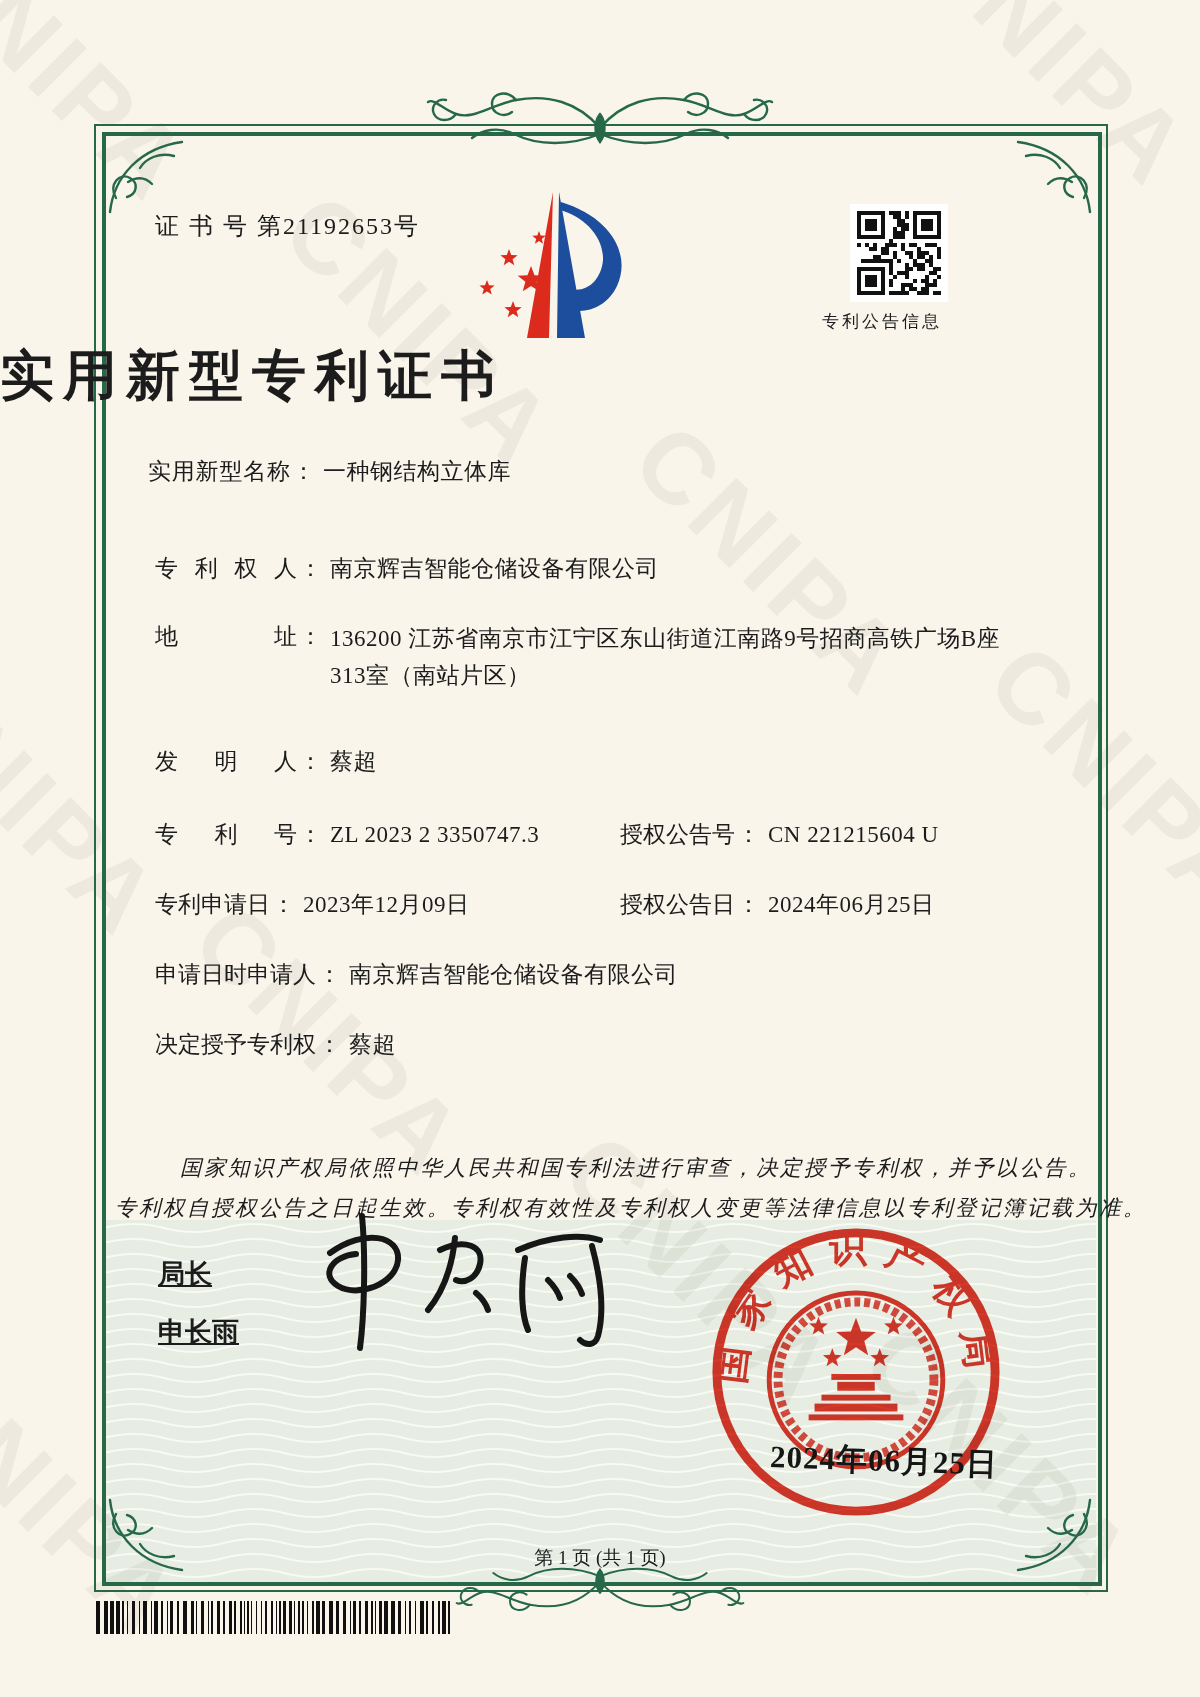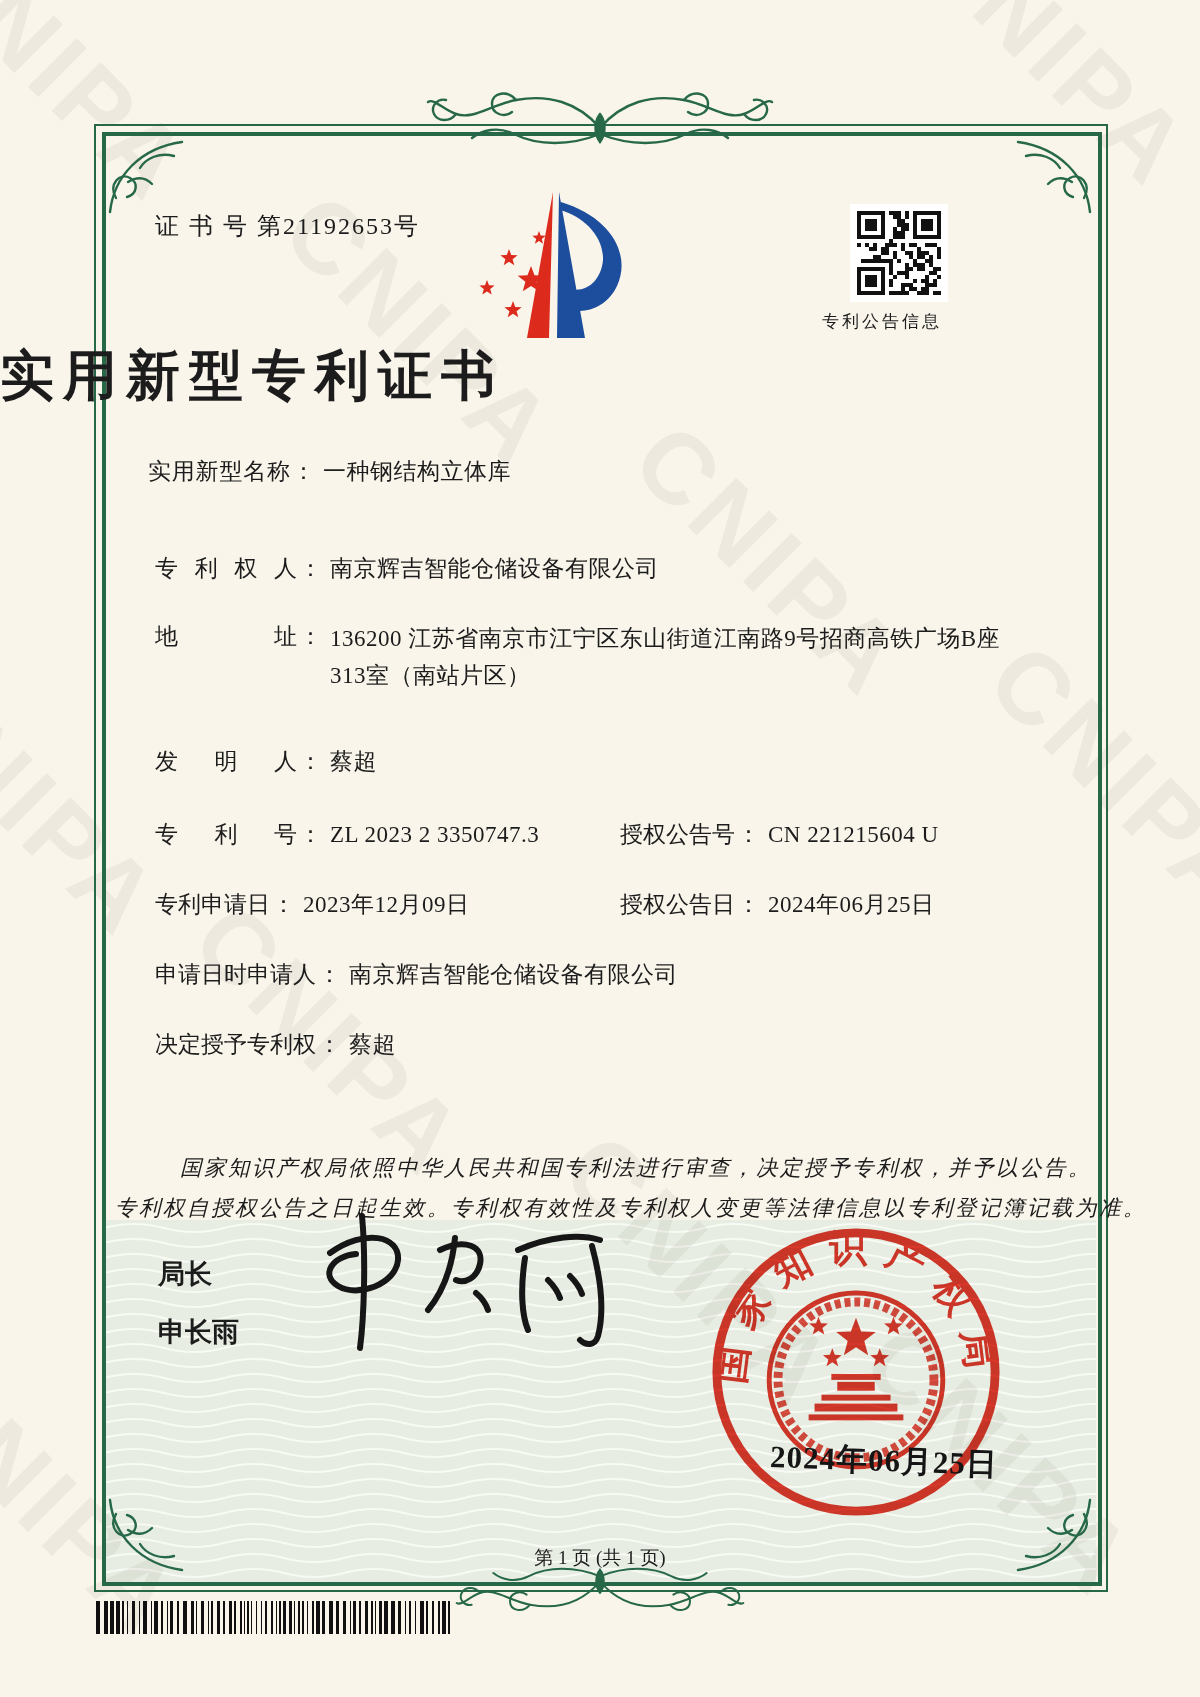--- a/index.html
+++ b/index.html
@@ -20,21 +20,21 @@
   .logo{position:absolute;left:465px;top:186px;z-index:10;}
   .qr{position:absolute;left:850px;top:204px;z-index:10;background:#fff;padding:3px;}
   .qr-label{position:absolute;left:822px;top:310px;width:160px;text-align:left;font-size:17px;letter-spacing:3px;z-index:10;}
   .title{position:absolute;left:0;top:340px;width:1200px;text-align:left;font-size:54px;font-weight:700;letter-spacing:9px;z-index:10;}
   .row{position:absolute;display:flex;font-size:23px;z-index:10;line-height:34px;}
   .jlabel{display:inline-block;width:142px;text-align:justify;text-align-last:justify;}
   .colon{margin:0 8px 0 2px;}
   .val{letter-spacing:.5px;}
   .val.wrap{width:680px;line-height:37px;}
   .body-line{position:absolute;font-size:21.5px;font-style:italic;letter-spacing:2.5px;z-index:10;white-space:nowrap;}
-  .sig-title{position:absolute;left:158px;font-size:27px;font-weight:700;font-family:"Liberation Sans","DejaVu Sans",sans-serif;z-index:12;}
+  .sig-title{position:absolute;left:158px;font-size:27px;font-weight:700;font-family:"Liberation Sans","DejaVu Sans",sans-serif;z-index:12;text-decoration:underline;}
   .signature{position:absolute;left:270px;top:1198px;z-index:12;}
   .signature path{stroke:#161616;stroke-width:6;fill:none;stroke-linecap:round;stroke-linejoin:round;}
   .seal{position:absolute;left:708px;top:1224px;z-index:11;opacity:.93;mix-blend-mode:multiply;}
   .seal-date{position:absolute;left:770px;top:1440px;font-size:31px;font-weight:600;letter-spacing:1px;color:#151515;transform:rotate(2deg);z-index:13;white-space:nowrap;}
   .footer-page{position:absolute;left:0;top:1545px;width:1200px;text-align:center;font-size:19px;z-index:10;}
   .barcode{position:absolute;left:96px;top:1601px;height:33px;z-index:10;font-size:0;}
   .barcode i{display:inline-block;height:33px;background:#101010;}
 </style>
 </head>
 <body>

